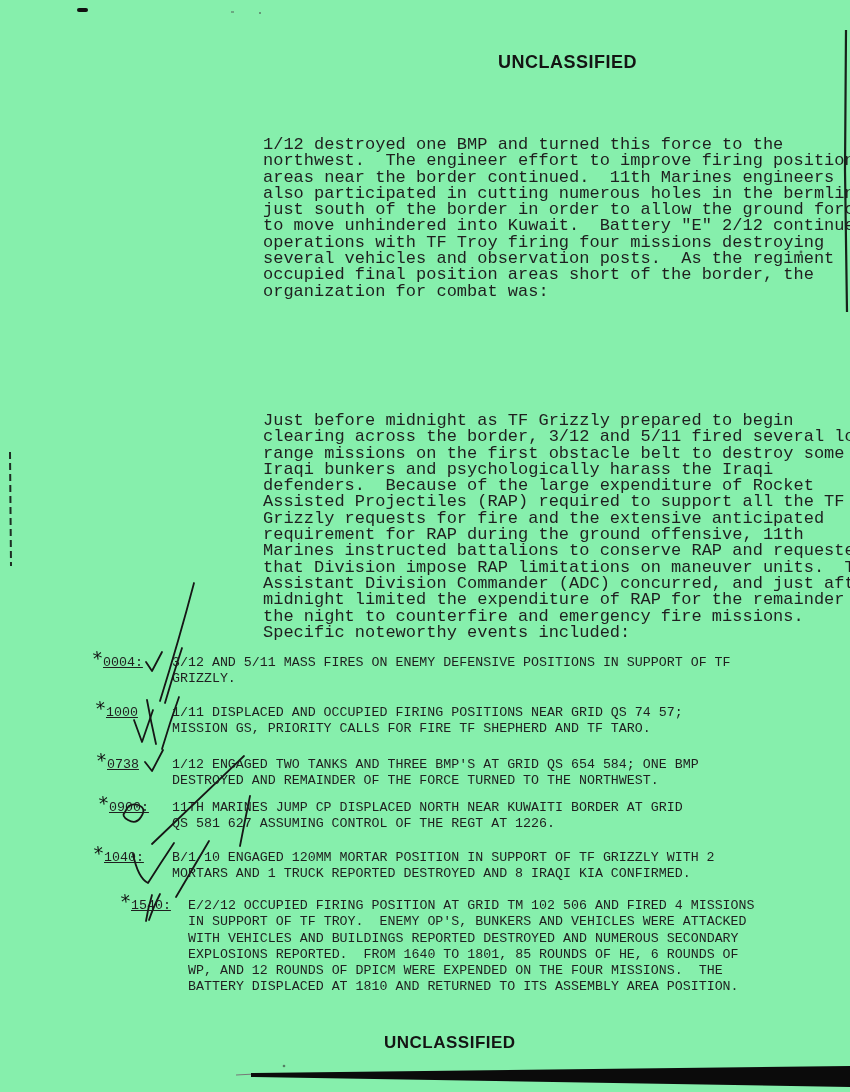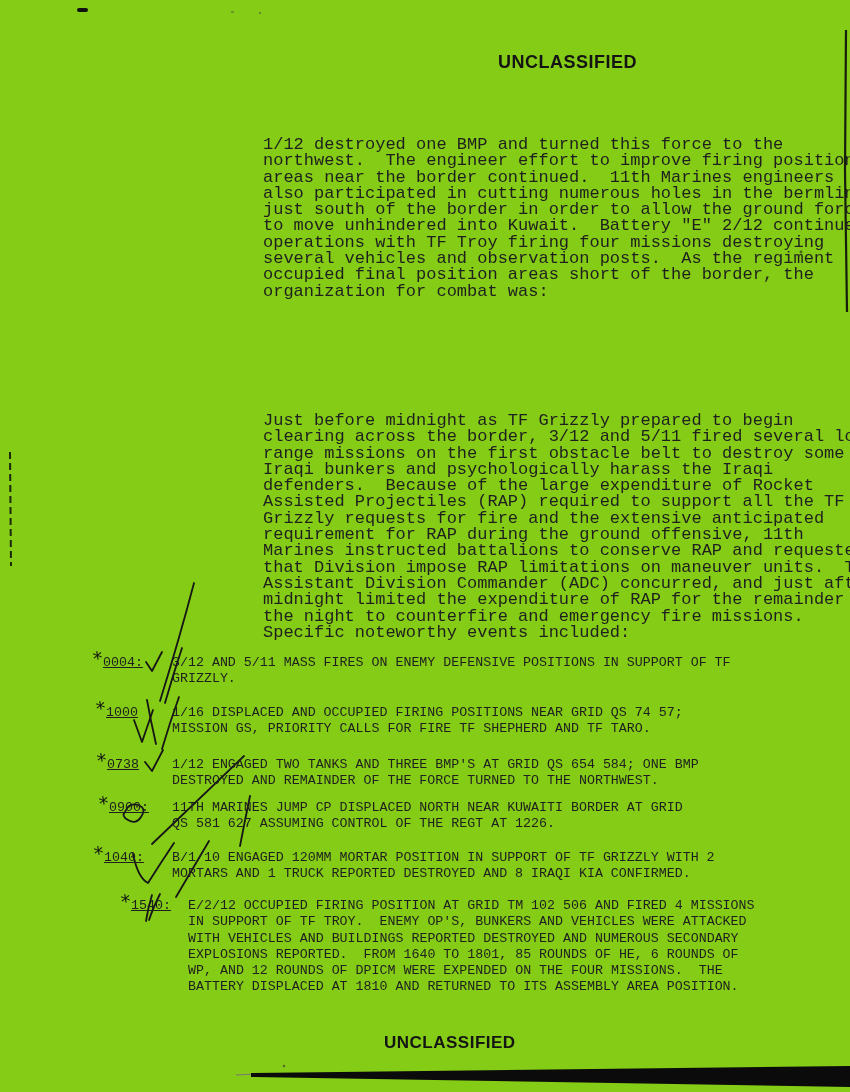--- a/index.html
+++ b/index.html
@@ -1,17 +1,17 @@
 <!DOCTYPE html>
 <html><head>
 <meta charset="utf-8">
 <style>
   html,body{margin:0;padding:0;background:#e8e8e8;}
   .page{
-    position:relative;width:850px;height:1092px;background:#84cc16;
+    position:relative;width:850px;height:1092px;background:#86efac;
     overflow:hidden;font-family:"Liberation Mono","DejaVu Sans Mono",monospace;
     color:#1f1f1f;
   }
   .artifacts{position:absolute;top:0;left:0;width:850px;height:1092px;pointer-events:none;}
   .classification{
     position:absolute;font-family:"Liberation Sans","DejaVu Sans",sans-serif;
     font-weight:700;color:#141414;letter-spacing:.5px;white-space:nowrap;
   }
   .classification.header{top:52px;left:498px;font-size:18px;}
   .classification.footer{top:1033px;left:384px;font-size:17px;}
@@ -110,21 +110,21 @@
 
   <div class="event ev1">
     <span class="mark">*</span>
     <span class="time">0004:</span>
     <div class="etext">3/12 AND 5/11 MASS FIRES ON ENEMY DEFENSIVE POSITIONS IN SUPPORT OF TF
 GRIZZLY.</div>
   </div>
   <div class="event ev2">
     <span class="mark">*</span>
     <span class="time">1000</span>
-    <div class="etext">1/16 DISPLACED AND OCCUPIED FIRING POSITIONS NEAR GRID QS 74 57;
+    <div class="etext">1/11 DISPLACED AND OCCUPIED FIRING POSITIONS NEAR GRID QS 74 57;
 MISSION GS, PRIORITY CALLS FOR FIRE TF SHEPHERD AND TF TARO.</div>
   </div>
   <div class="event ev3">
     <span class="mark">*</span>
     <span class="time">0738</span>
     <div class="etext">1/12 ENGAGED TWO TANKS AND THREE BMP'S AT GRID QS 654 584; ONE BMP
 DESTROYED AND REMAINDER OF THE FORCE TURNED TO THE NORTHWEST.</div>
   </div>
   <div class="event ev4">
     <span class="mark">*</span>

